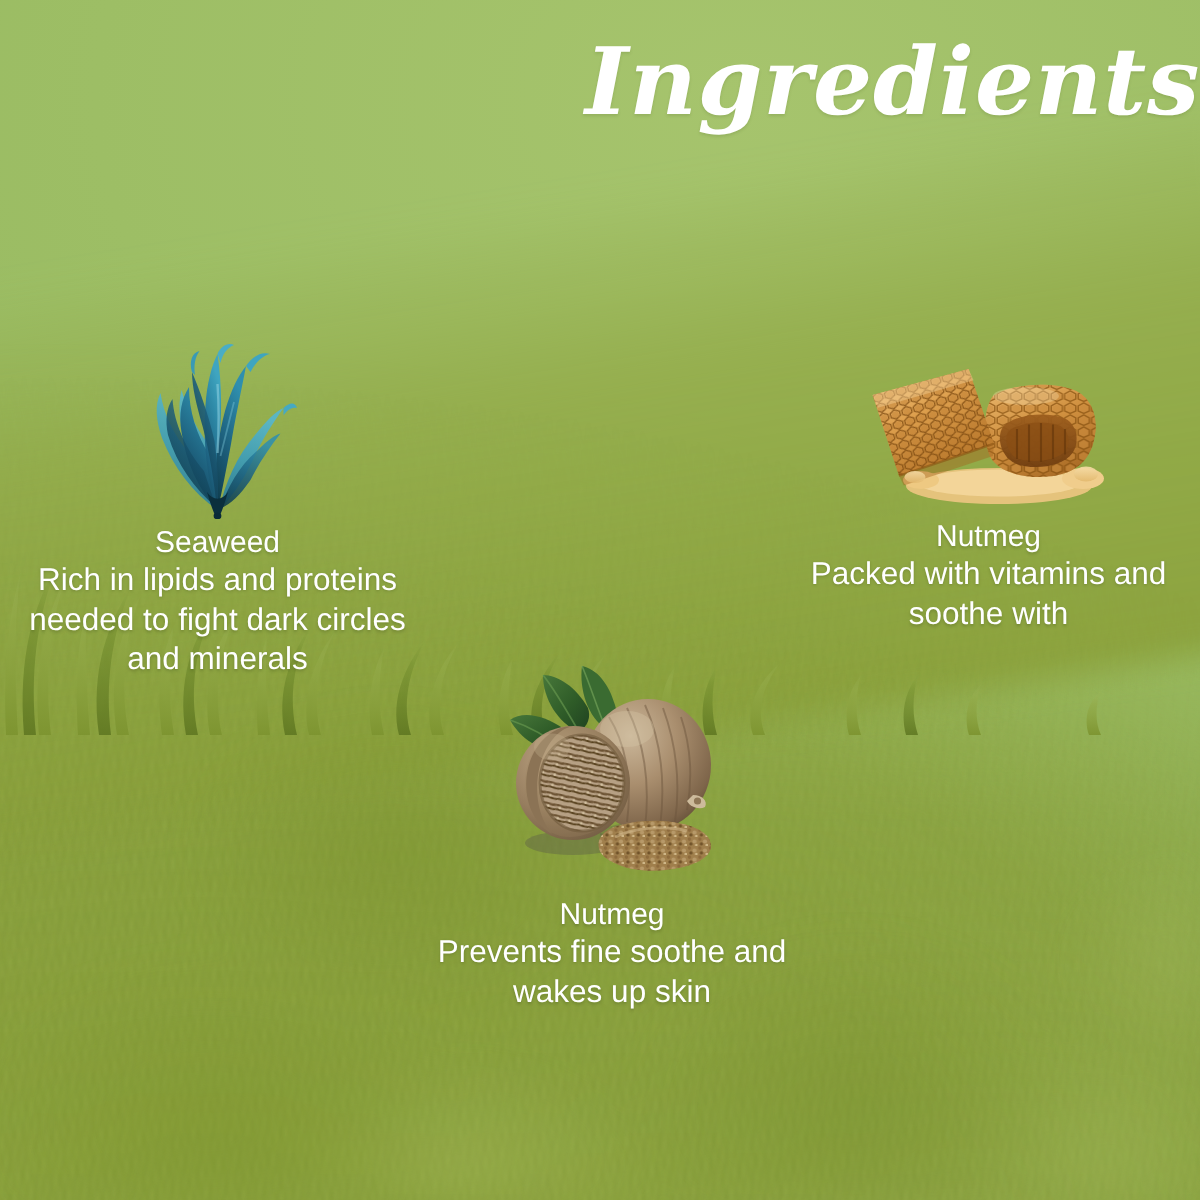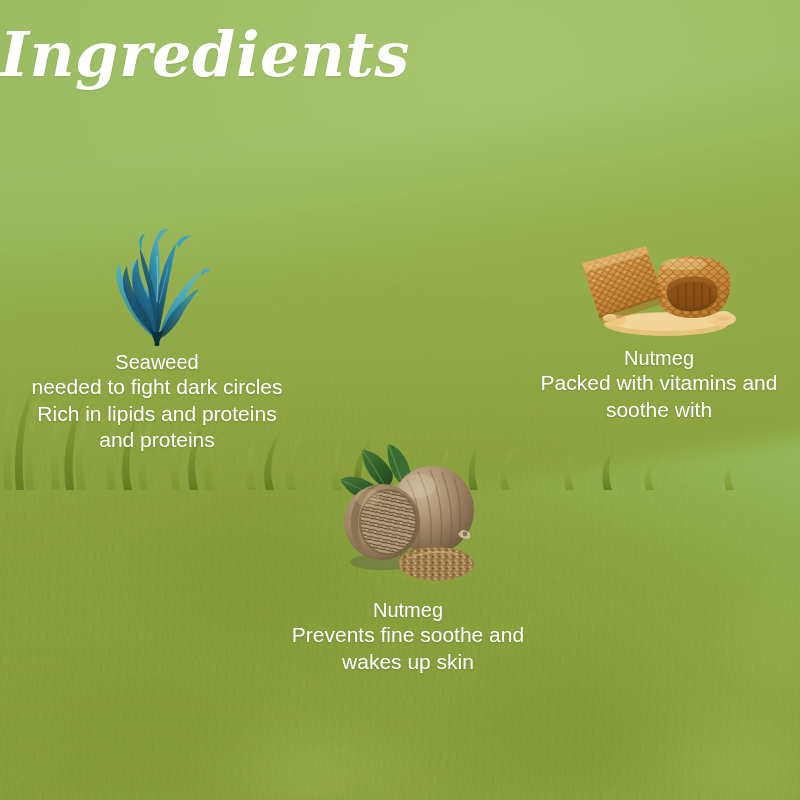--- a/index.html
+++ b/index.html
@@ -78,21 +78,21 @@
     background-position:-20px 640px, 180px 700px, 420px 620px, 620px 690px, 120px 470px, 700px 560px;
     background-repeat:no-repeat;
     filter:blur(16px);
   }
   
   .bg-blades { position:absolute; left:0; top:230px; width:800px; height:260px; }
 
   
   .title {
     position:absolute; top:22px; left:0; width:800px;
-    text-align:left;
+    text-align:right;
     font-family:"DejaVu Serif", serif;
     font-style:italic;
     font-weight:700;
     font-size:62px;
     line-height:1.05;
     color:#ffffff;
     letter-spacing:.5px;
     text-shadow:0 1px 2px rgba(80,100,40,.18);
   }
 
@@ -102,21 +102,21 @@
   .item .caption { text-align:center; color:#fff; }
   .item .name {
     font-size:20px; font-weight:400; line-height:1.22;
     text-shadow:0 1px 2px rgba(55,70,25,.28);
   }
   .item .desc {
     font-size:21px; font-weight:400; line-height:1.26;
     text-shadow:0 1px 2px rgba(55,70,25,.28);
   }
 
-  #item-seaweed { left:12px;   top:228px; width:290px; }
+  #item-seaweed { left:0px;   top:228px; width:290px; }
   #item-honey   { left:518px; top:228px; width:282px; }
   #item-nutmeg  { left:258px; top:438px; width:300px; }
 
   #item-seaweed .art { width:110px; height:118px; }
   #item-seaweed .caption { margin-top:4px; }
 
   #item-honey .art { width:170px; height:112px; }
   #item-honey .caption { margin-top:6px; }
 
   #item-nutmeg .art { width:180px; height:150px; }
@@ -227,23 +227,23 @@
         <path d="M55 28 C56 42 56 58 55 74" stroke="#8fd2e2" stroke-width="1.6" fill="none" opacity=".55"></path>
         <path d="M66 40 C63 52 60 64 57 76" stroke="#7cc8da" stroke-width="1.2" fill="none" opacity=".4"></path>
 
         <path d="M48 100 C51 110 53 116 55 118 C57 116 59 110 62 100 C58 106 52 106 48 100 Z" fill="#0b2f3d"></path>
         <ellipse cx="55" cy="116" rx="2.6" ry="2.2" fill="#0a2b38"></ellipse>
       </svg>
     </div>
     <div class="caption">
       <div class="name">Seaweed</div>
       <div class="desc">
+        <div>Rich in lipids and proteins</div>
         <div>needed to fight dark circles</div>
-        <div>Rich in lipids and proteins</div>
-        <div>and proteins</div>
+        <div>and minerals</div>
       </div>
     </div>
   </div>
 
   <div class="item" id="item-honey">
     <div class="art">
       <svg viewBox="0 0 170 112" width="170" height="112">
         <defs>
           <linearGradient id="hcA" x1="0" y1="0" x2="0.4" y2="1">
             <stop offset="0%" stop-color="#f0c079"></stop>

